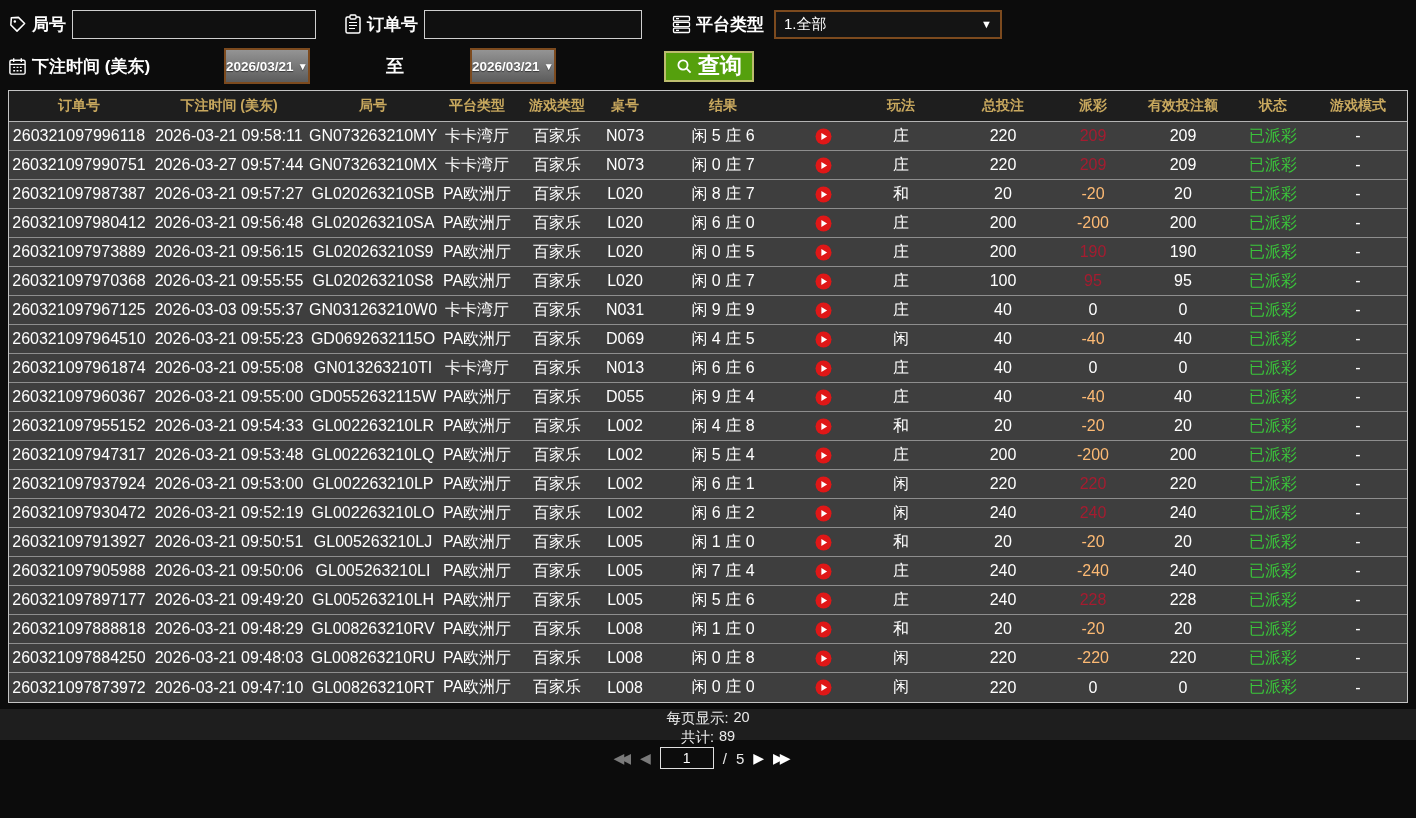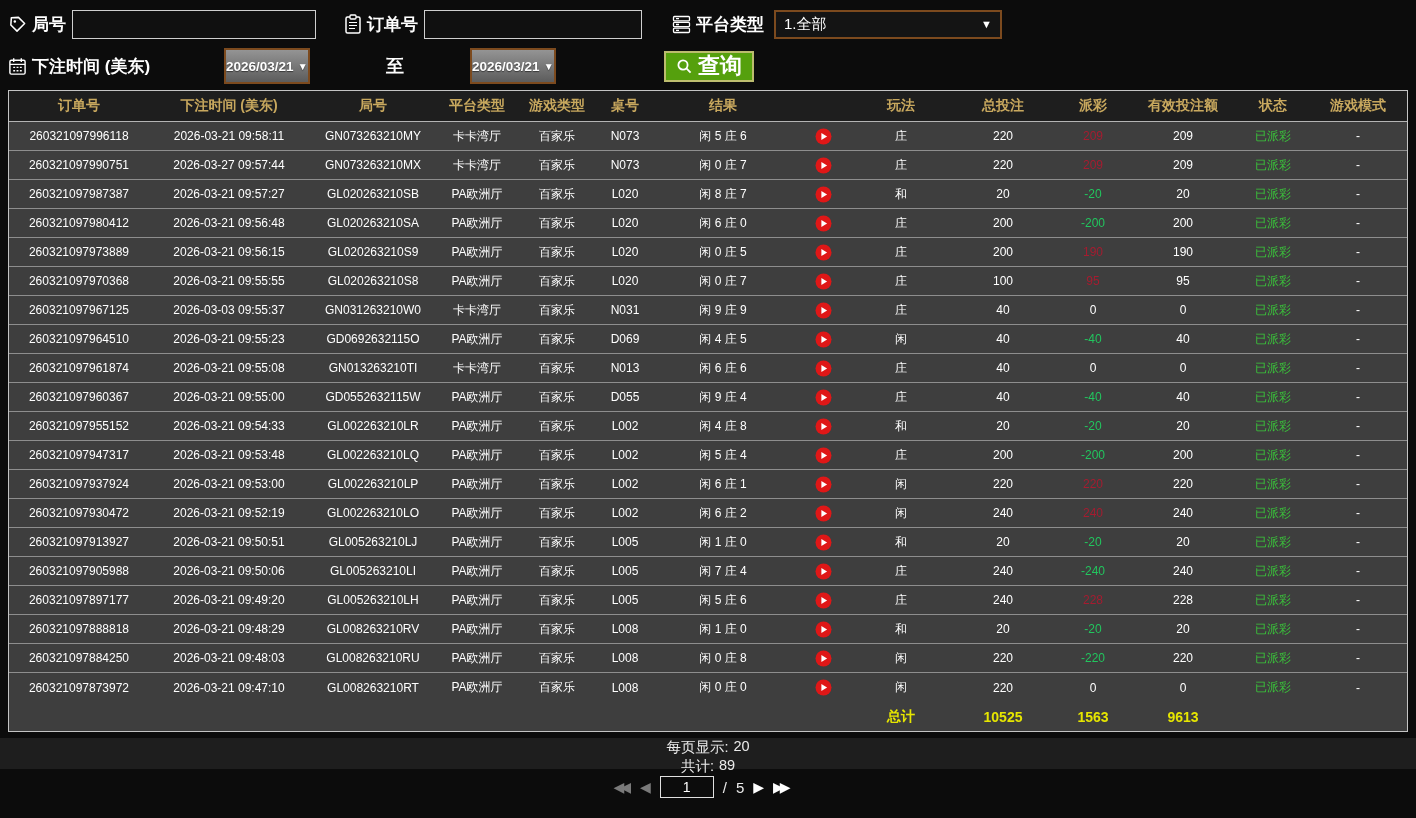--- a/index.html
+++ b/index.html
@@ -28,39 +28,39 @@
   .to-label { color:#fff; font-weight:bold; font-size:18px; margin:0 66px 0 76px; }
   .search-btn { margin-left:108px; height:31px; padding:0 10px; background:#55a00d;
     border:2px solid #bcbc6e; color:#fff; font-weight:bold; font-size:22px;
     display:flex; align-items:center; gap:5px; cursor:pointer; }
 
   
   .table { margin:2px 8px 0 8px; border:1px solid #c4c4c4; background:#3e3e3e; }
   .thead { display:flex; align-items:center; height:31px; background:#1e1e1e;
     color:#c8a85e; font-weight:bold; font-size:14px; border-bottom:1px solid #b4b4b4; }
   .tr { display:flex; align-items:center; height:29px; background:#3e3e3e;
-    color:#fff; font-size:12px; border-bottom:1px solid #8e8e8e; }
+    color:#fff; font-size:16px; border-bottom:1px solid #8e8e8e; }
   .tr:last-child { border-bottom:none; }
   .td, .th { text-align:center; flex-shrink:0; white-space:nowrap; overflow:hidden; }
   .c-order    { width:140px; }
   .c-time     { width:160px; }
   .c-round    { width:128px; }
   .c-platform { width:80px; }
   .c-game     { width:80px; }
   .c-table    { width:56px; }
   .c-result   { width:140px; }
   .c-play     { width:60px; display:flex; justify-content:center; align-items:center; }
   .c-playtype { width:96px; }
   .c-bet      { width:108px; }
   .c-payout   { width:72px; }
   .c-valid    { width:108px; }
   .c-status   { width:72px; }
   .c-mode     { width:80px; flex:1 1 auto; }
   .pos  { color:#a51c30; }
-  .neg  { color:#22c55e; }
+  .neg  { color:#fdba74; }
   .zero { color:#ffffff; }
   .status-paid { color:#3ac43a; }
   .play-btn { width:17px; height:17px; border:none; background:transparent; cursor:pointer;
     display:flex; align-items:center; justify-content:center; padding:0; }
   .sum-row { color:#e6e600; font-weight:bold; font-size:14px; }
 
   
   .footer { margin-top:6px; height:31px; background:#1e1e1e; display:flex;
     align-items:center; color:#eaeaea; font-size:14.5px;flex-direction:column; }
   .sp-a { width:860px; flex-shrink:1; }
@@ -639,36 +639,20 @@
     <div class="td c-playtype">闲</div>
     <div class="td c-bet">220</div>
     <div class="td c-payout zero">0</div>
     <div class="td c-valid">0</div>
     <div class="td c-status status-paid">已派彩</div>
     <div class="td c-mode">-</div>
   </div>
 </div>
 
 
-  <div class="tr sum-row">
-    <div class="td c-order"></div>
-    <div class="td c-time"></div>
-    <div class="td c-round"></div>
-    <div class="td c-platform"></div>
-    <div class="td c-game"></div>
-    <div class="td c-table"></div>
-    <div class="td c-result"></div>
-    <div class="td c-play"></div>
-    <div class="td c-playtype">总计</div>
-    <div class="td c-bet">10525</div>
-    <div class="td c-payout">1563</div>
-    <div class="td c-valid">9613</div>
-    <div class="td c-status"></div>
-    <div class="td c-mode"></div>
-  </div>
 </div>
 
 <div class="footer">
   <div class="sp-a"></div>
   <div class="foot-pair">
     <span>每页显示:</span>
     <span>20</span>
   </div>
   <div class="sp-b"></div>
   <div class="foot-pair">

